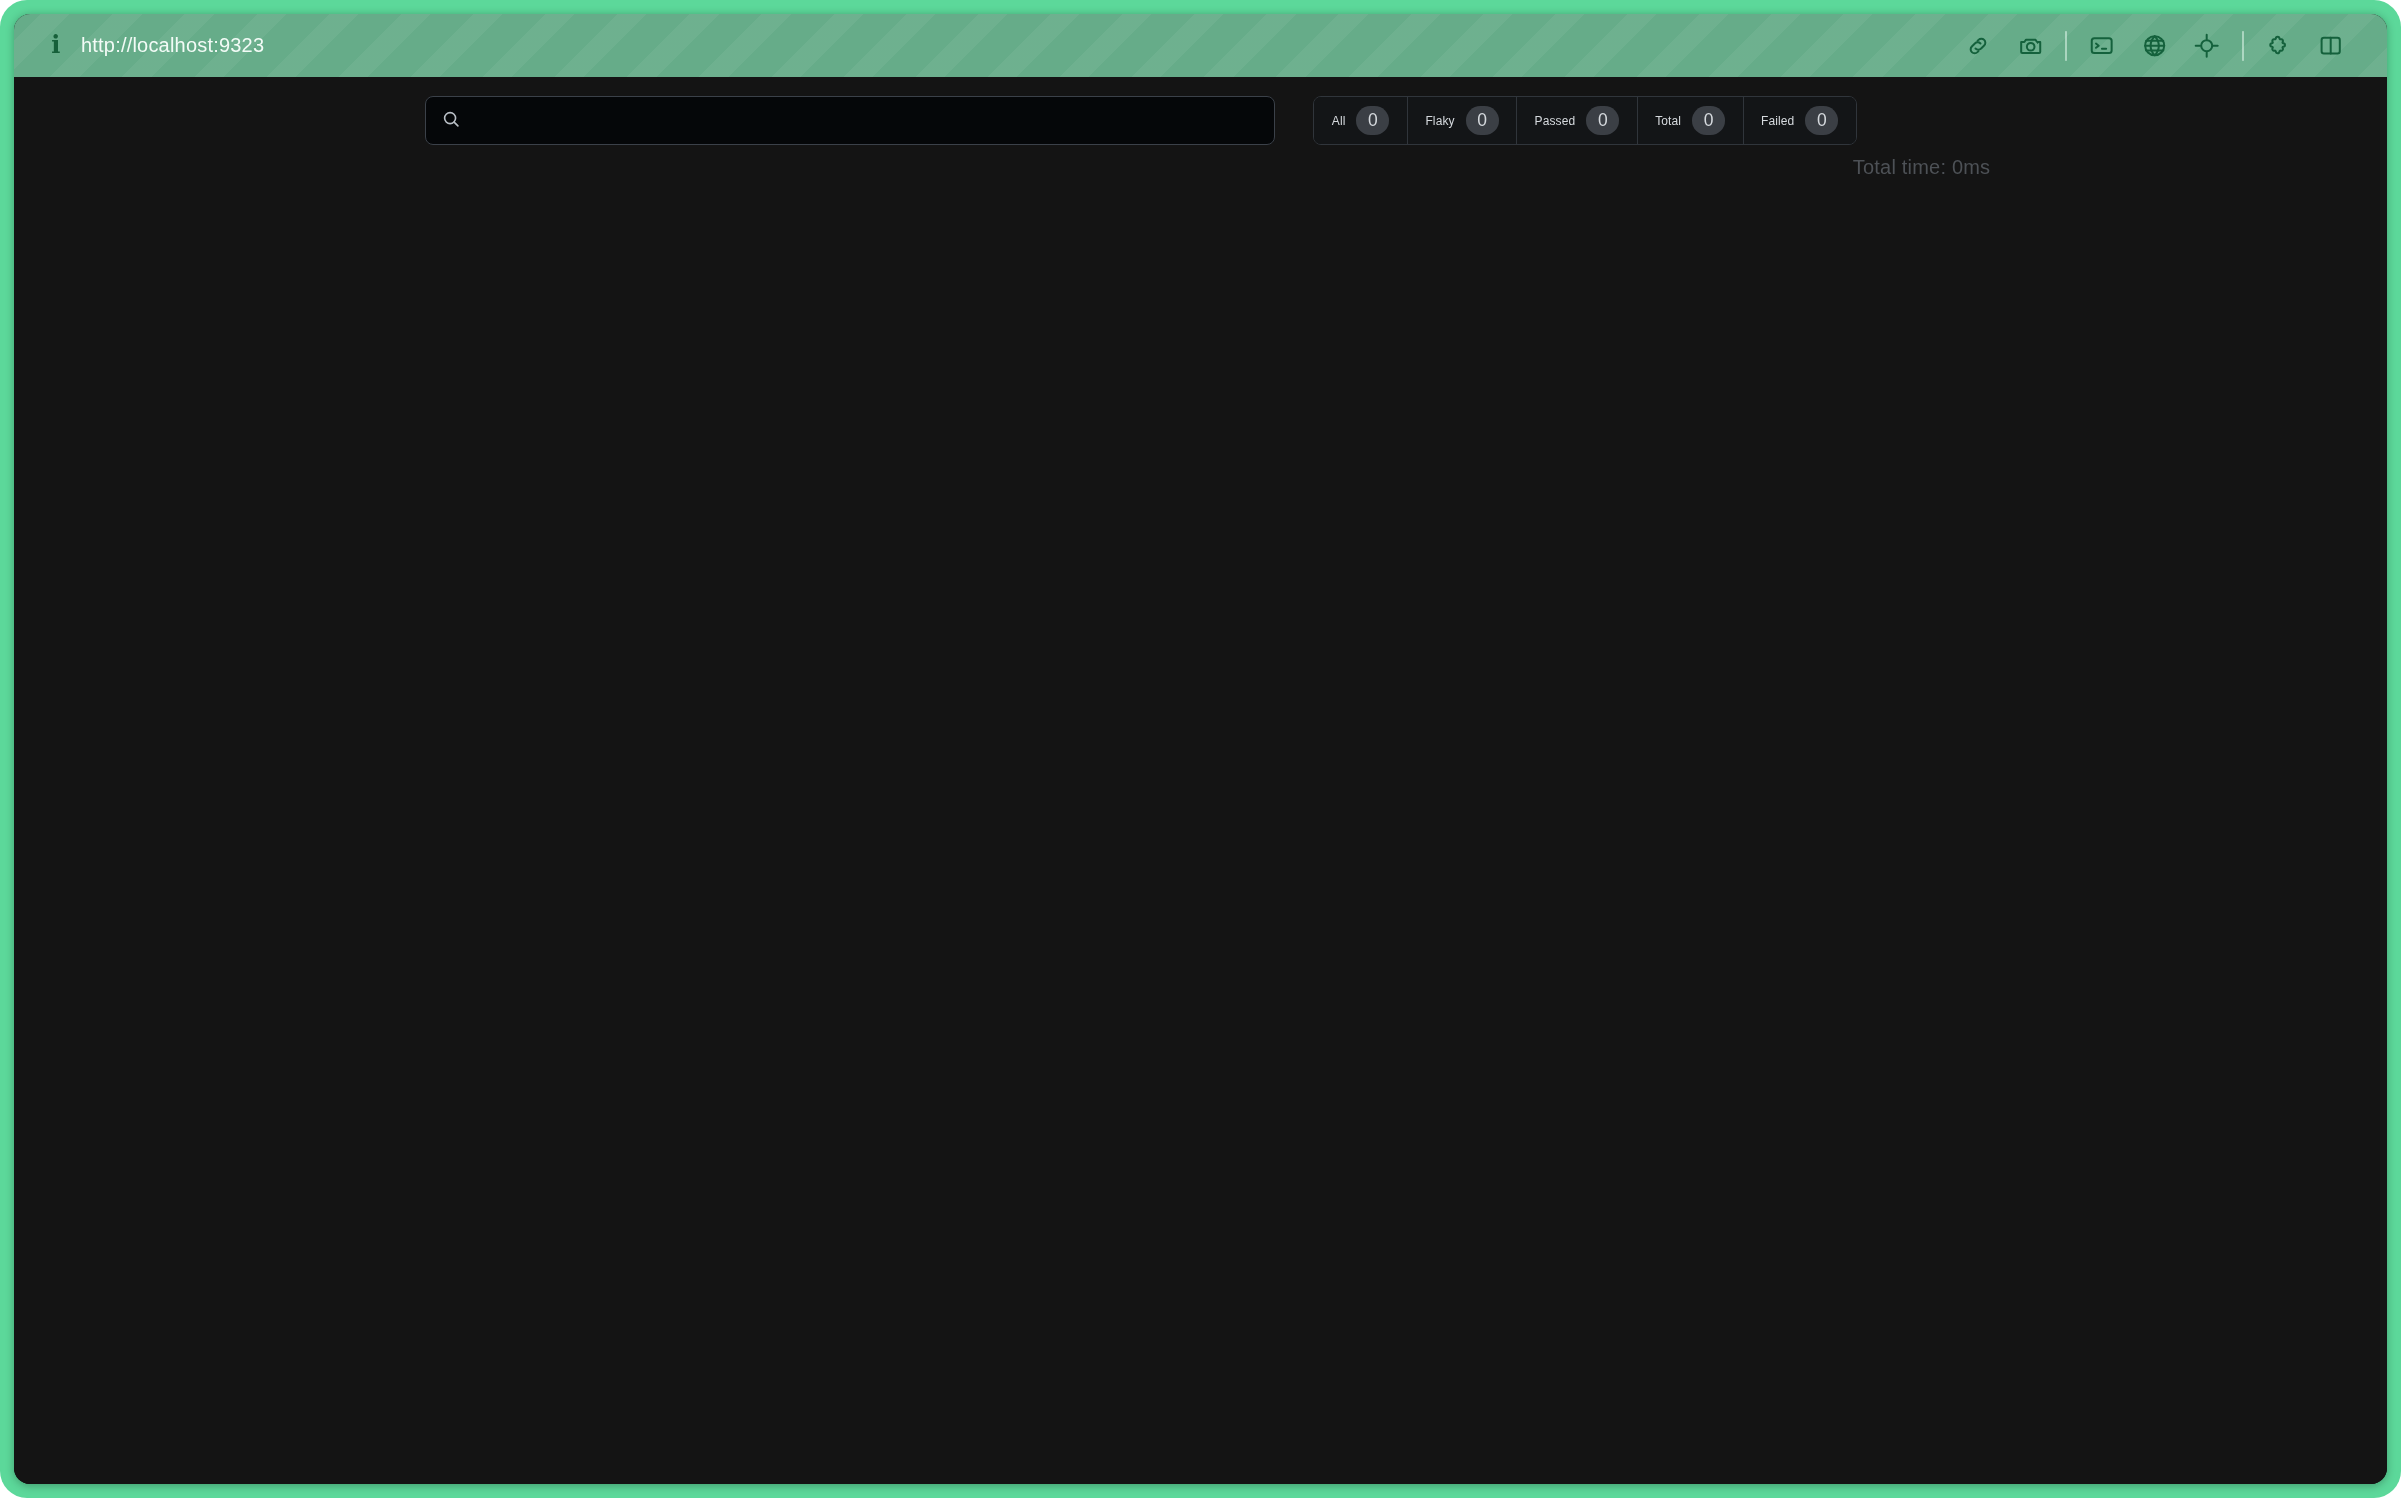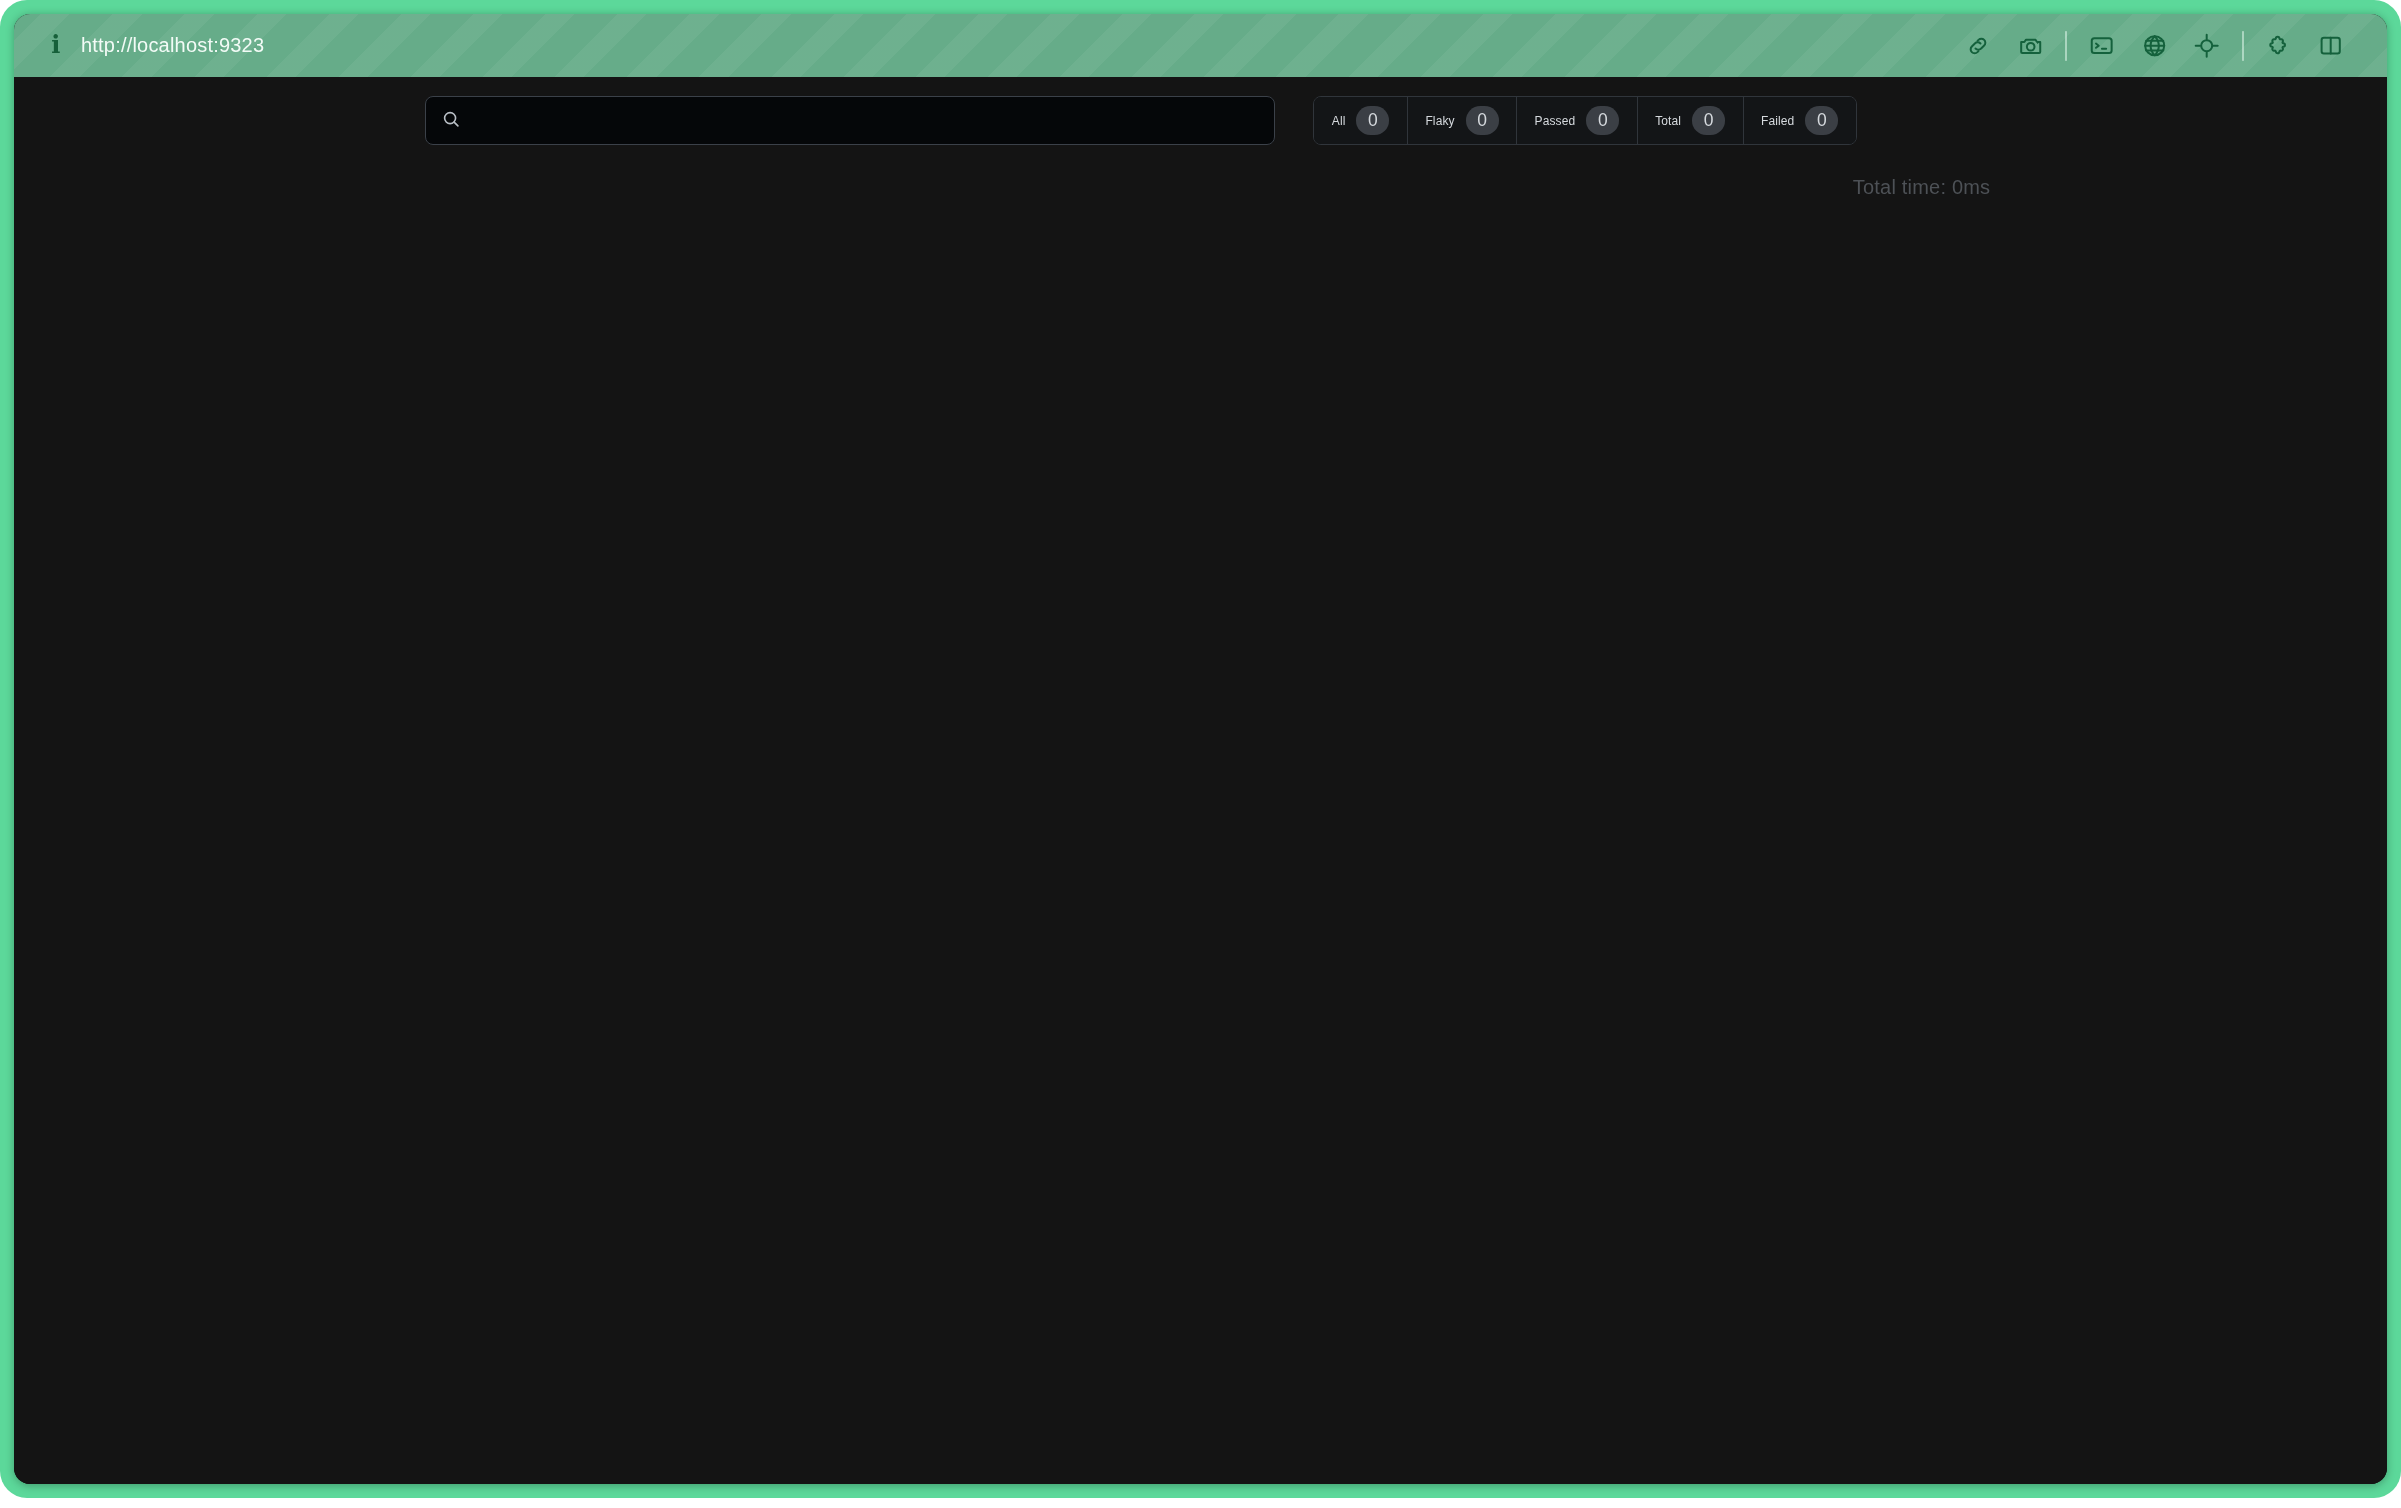--- a/index.html
+++ b/index.html
@@ -207,21 +207,20 @@
   
   #total-time {
     position: absolute;
     left: 1299px;
     top: 79px;
     width: 677px;
     text-align: right;
     font-size: 20px;
     color: #4d5156;
     letter-spacing: 0.2px;
-    margin-top: 20px;
   }
 
   
   #results-list {
     position: absolute;
     left: 0;
     top: 135px;
     right: 0;
     bottom: 0;
   }

